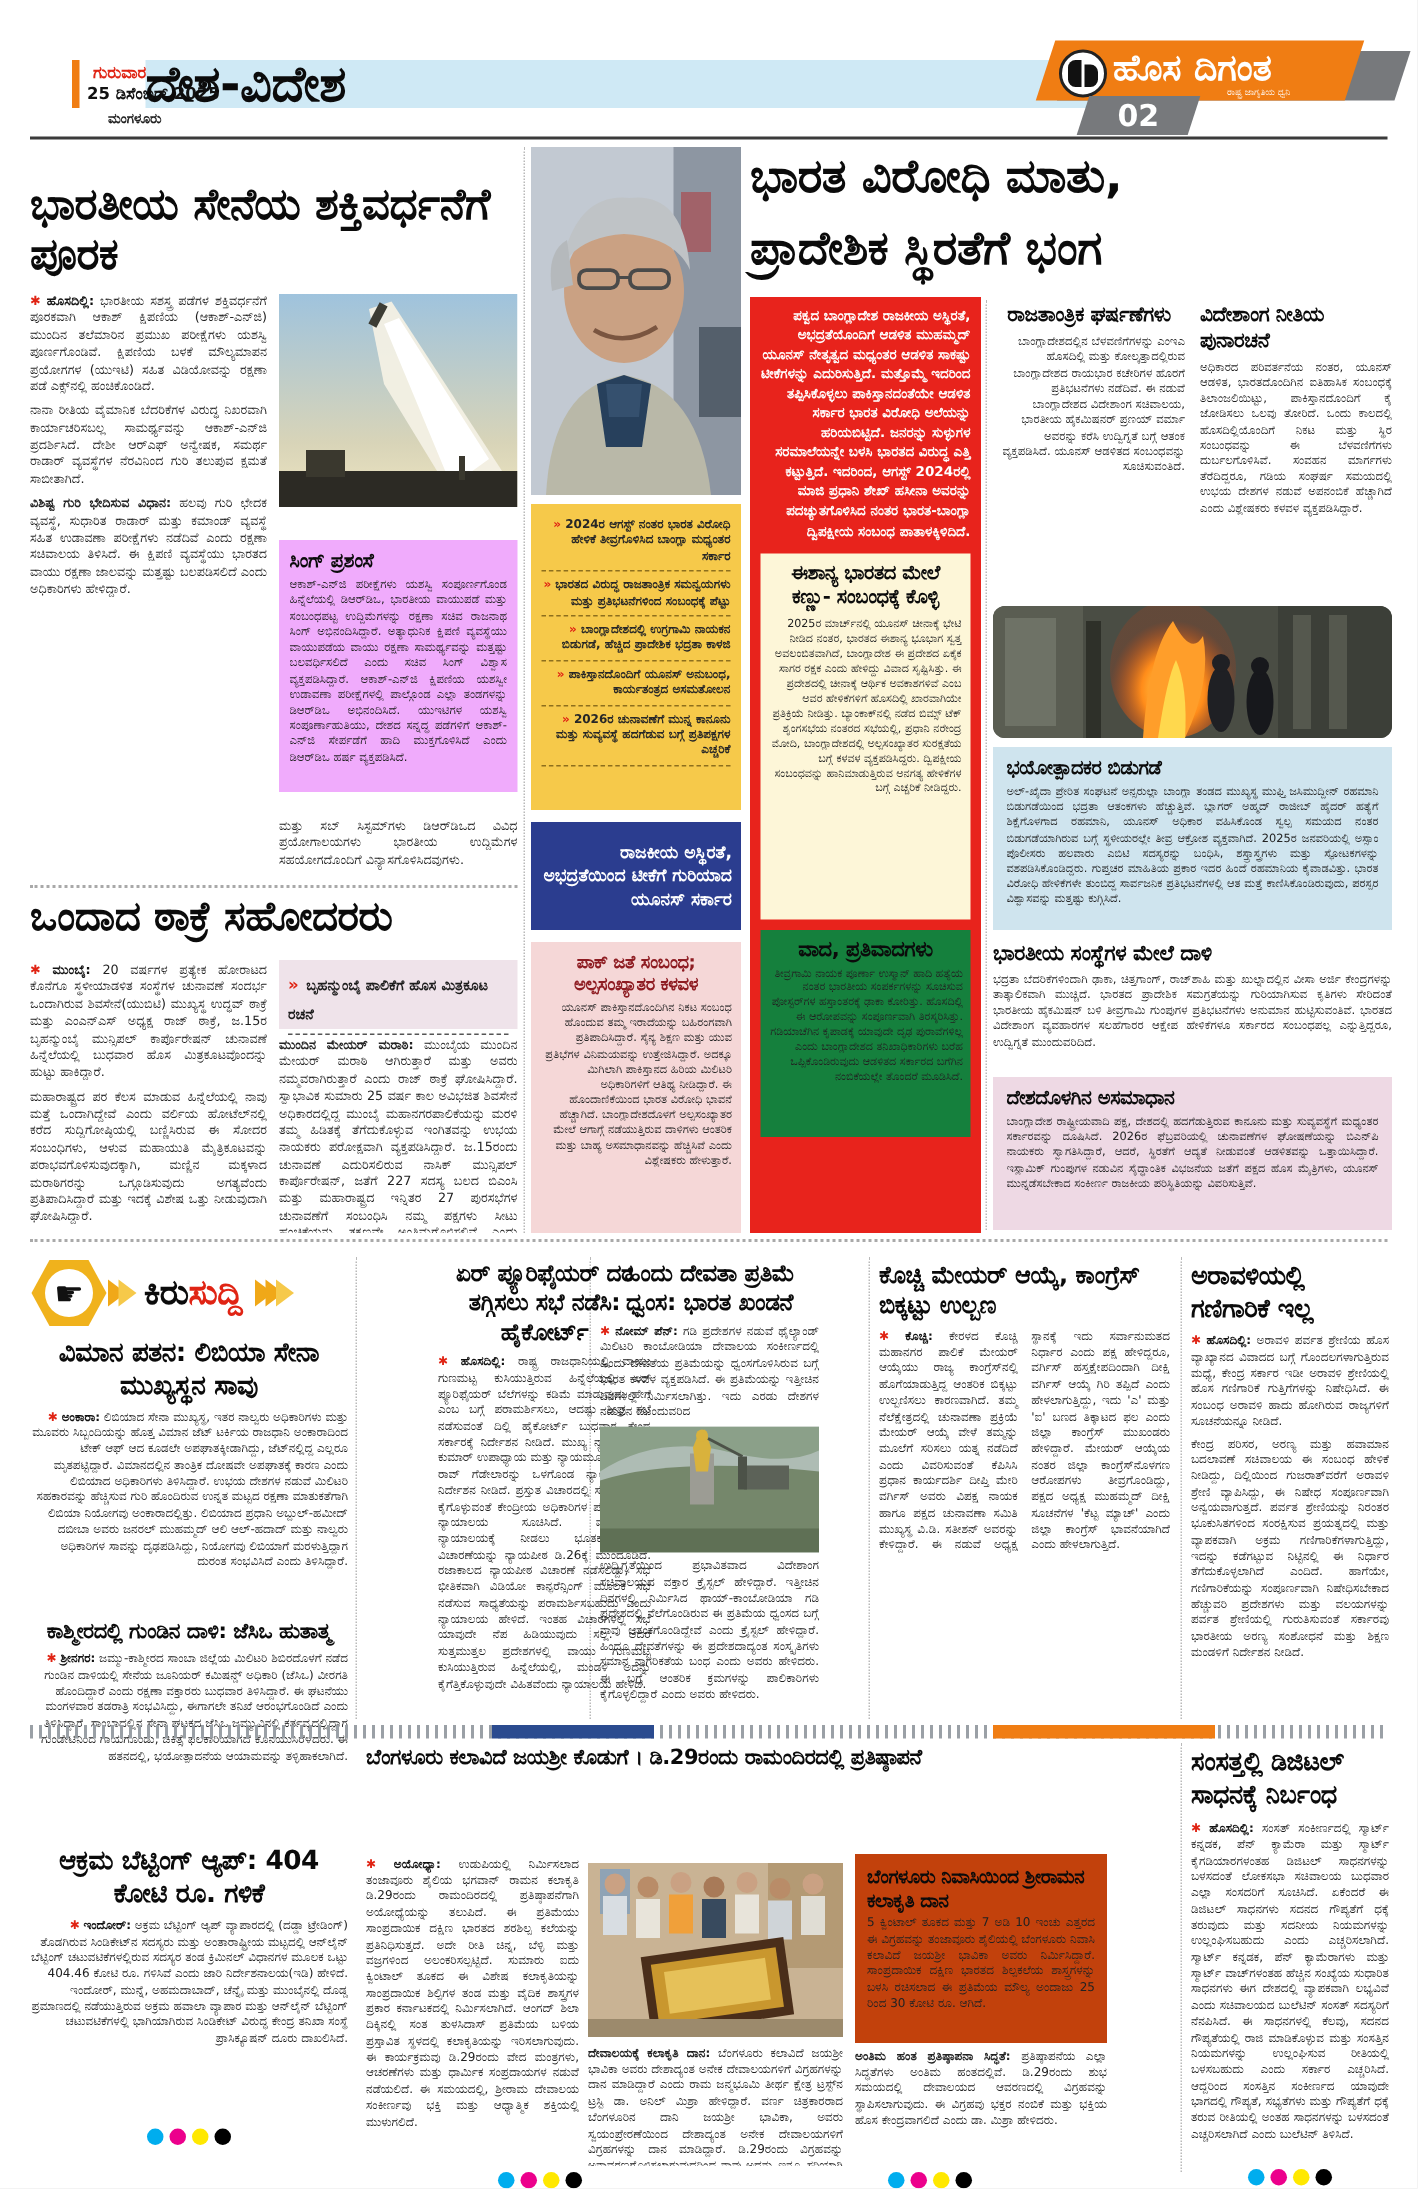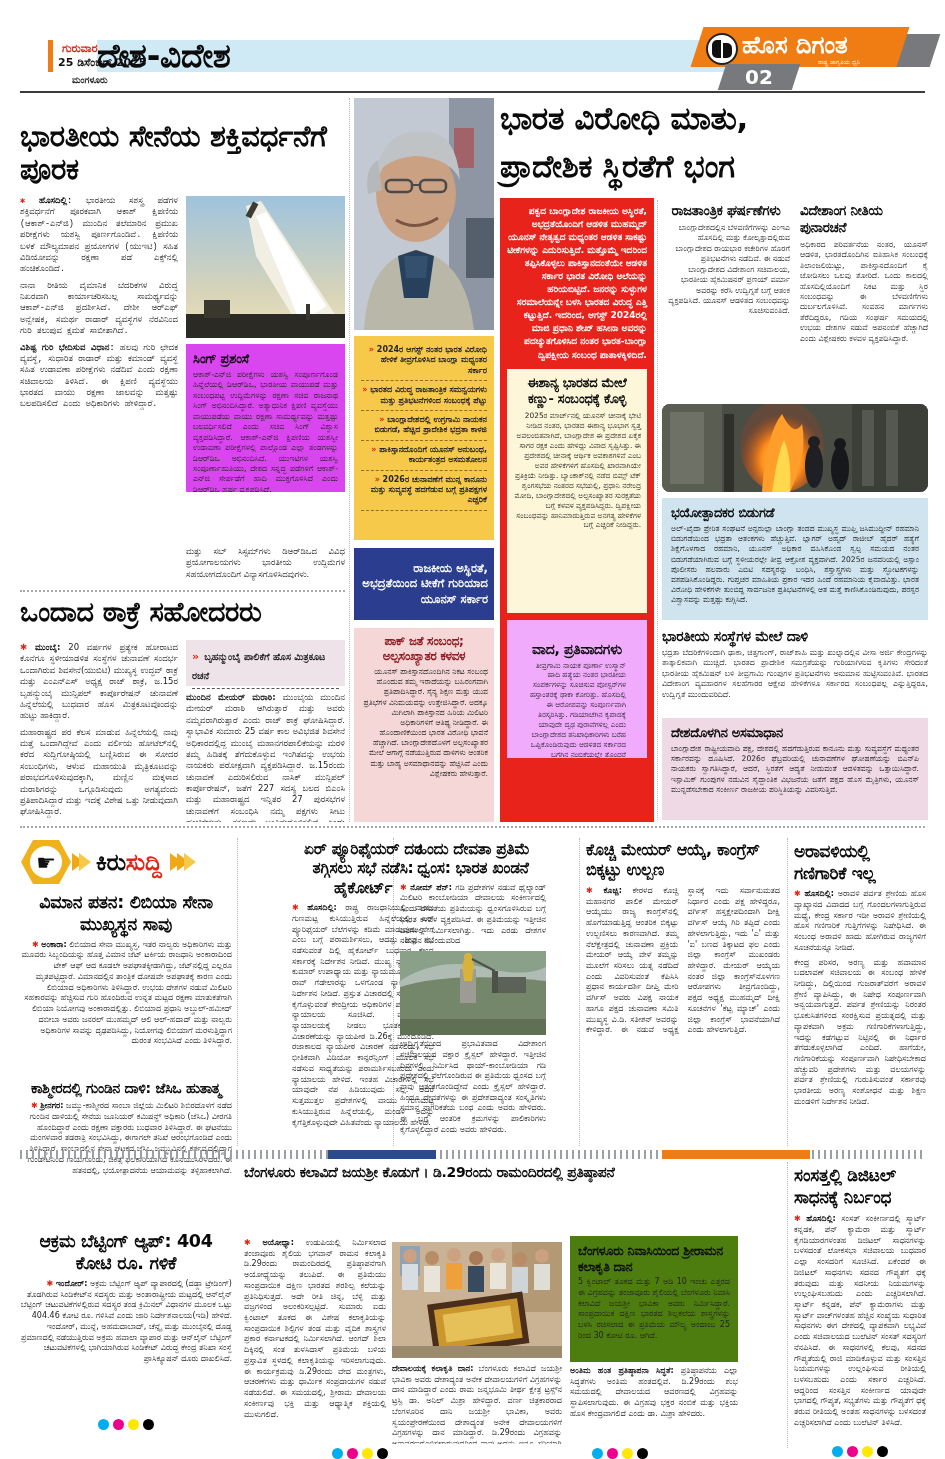--- a/index.html
+++ b/index.html
@@ -48,21 +48,21 @@
   </div>
   <div class="abs" style="left:742px;top:31px;font-size:24px;font-weight:bold;color:#fff;letter-spacing:0;">ಹೊಸ ದಿಗಂತ</div>
   <div class="abs" style="left:818px;top:58px;font-size:6px;color:#fff;">ರಾಷ್ಟ್ರ ಜಾಗೃತಿಯ ಧ್ವನಿ</div>
   <div class="abs skew" style="left:722px;top:64px;width:74px;height:26px;background:#77797c;display:flex;align-items:center;justify-content:center;">
     <span style="font-size:20px;font-weight:bold;color:#fff;transform:skewX(18deg);">02</span>
   </div>
   <div class="abs" style="left:20px;top:91px;width:905px;height:2px;background:#3b3b3b;"></div>
 
   <div class="abs hl" style="left:20px;top:120px;width:330px;font-size:29px;line-height:1.15;">ಭಾರತೀಯ ಸೇನೆಯ ಶಕ್ತಿವರ್ಧನೆಗೆ ಪೂರಕ</div>
 
-  <div class="abs body" style="left:20px;top:196px;width:158px;height:392px;overflow:hidden;font-family:Liberation Mono, monospace;">
+  <div class="abs body" style="left:20px;top:196px;width:158px;height:392px;overflow:hidden;">
     <p><span class="star">✱</span> <b class="dl">ಹೊಸದಿಲ್ಲಿ:</b> <span>ಭಾರತೀಯ ಸಶಸ್ತ್ರ ಪಡೆಗಳ ಶಕ್ತಿವರ್ಧನೆಗೆ ಪೂರಕವಾಗಿ ಆಕಾಶ್ ಕ್ಷಿಪಣಿಯ (ಆಕಾಶ್-ಎನ್‌ಜಿ) ಮುಂದಿನ ತಲೆಮಾರಿನ ಪ್ರಮುಖ ಪರೀಕ್ಷೆಗಳು ಯಶಸ್ವಿ ಪೂರ್ಣಗೊಂಡಿವೆ. ಕ್ಷಿಪಣಿಯ ಬಳಕೆ ಮೌಲ್ಯಮಾಪನ ಪ್ರಯೋಗಗಳ (ಯುಇಟಿ) ಸಹಿತ ವಿಡಿಯೋವನ್ನು ರಕ್ಷಣಾ ಪಡೆ ಎಕ್ಸ್‌ನಲ್ಲಿ ಹಂಚಿಕೊಂಡಿದೆ.</span></p>
     <p>ನಾನಾ ರೀತಿಯ ವೈಮಾನಿಕ ಬೆದರಿಕೆಗಳ ವಿರುದ್ಧ ನಿಖರವಾಗಿ ಕಾರ್ಯಾಚರಿಸಬಲ್ಲ ಸಾಮರ್ಥ್ಯವನ್ನು ಆಕಾಶ್-ಎನ್‌ಜಿ ಪ್ರದರ್ಶಿಸಿದೆ. ದೇಶೀ ಆರ್‌ಎಫ್ ಅನ್ವೇಷಕ, ಸಮರ್ಥ ರಾಡಾರ್ ವ್ಯವಸ್ಥೆಗಳ ನೆರವಿನಿಂದ ಗುರಿ ತಲುಪುವ ಕ್ಷಮತೆ ಸಾಬೀತಾಗಿದೆ.</p>
     <p><b>ವಿಶಿಷ್ಟ ಗುರಿ ಭೇದಿಸುವ ವಿಧಾನ:</b> <span>ಹಲವು ಗುರಿ ಛೇದಕ ವ್ಯವಸ್ಥೆ, ಸುಧಾರಿತ ರಾಡಾರ್ ಮತ್ತು ಕಮಾಂಡ್ ವ್ಯವಸ್ಥೆ ಸಹಿತ ಉಡಾವಣಾ ಪರೀಕ್ಷೆಗಳು ನಡೆದಿವೆ ಎಂದು ರಕ್ಷಣಾ ಸಚಿವಾಲಯ ತಿಳಿಸಿದೆ. ಈ ಕ್ಷಿಪಣಿ ವ್ಯವಸ್ಥೆಯು ಭಾರತದ ವಾಯು ರಕ್ಷಣಾ ಜಾಲವನ್ನು ಮತ್ತಷ್ಟು ಬಲಪಡಿಸಲಿದೆ ಎಂದು ಅಧಿಕಾರಿಗಳು ಹೇಳಿದ್ದಾರೆ.</span></p>
   </div>
 
   <div class="abs" style="left:186px;top:196px;width:159px;height:142px;">
     <svg width="100%" height="100%" viewBox="0 0 159 142" preserveAspectRatio="none">
       <defs>
           <linearGradient id="sky" x1="0" y1="0" x2="0" y2="1">
         <stop offset="0" stop-color="#9fc3dd"></stop>
@@ -73,21 +73,21 @@
       <rect width="159" height="142" fill="url(#sky)"></rect>
       <path d="M60 10 L75 5 L150 120 L120 142 L70 60 Z" fill="#f3f0e4" opacity="0.95"></path>
       <path d="M70 20 L80 16 L140 110 L115 128 Z" fill="#ffffff"></path>
       <rect x="63" y="6" width="6" height="16" transform="rotate(28 66 14)" fill="#3c3c34"></rect>
       <rect x="0" y="118" width="159" height="24" fill="#2c2a24"></rect>
       <rect x="18" y="104" width="26" height="18" fill="#3a382e"></rect>
       <rect x="120" y="108" width="4" height="16" fill="#3a382e"></rect>
     </svg>
   </div>
 
-  <div class="abs box" style="left:186px;top:344px;width:159px;height:148px;background:#d946ef;padding:7px;overflow:hidden;">
+  <div class="abs box" style="left:186px;top:360px;width:159px;height:168px;background:#f0abfc;padding:7px;overflow:hidden;">
     <div class="hl" style="font-size:13px;margin-bottom:3px;">ಸಿಂಗ್ ಪ್ರಶಂಸೆ</div>
     <div class="body" style="font-size:7.8px;">ಆಕಾಶ್-ಎನ್‌ಜಿ ಪರೀಕ್ಷೆಗಳು ಯಶಸ್ವಿ ಸಂಪೂರ್ಣಗೊಂಡ ಹಿನ್ನೆಲೆಯಲ್ಲಿ ಡಿಆರ್‌ಡಿಒ, ಭಾರತೀಯ ವಾಯುಪಡೆ ಮತ್ತು ಸಂಬಂಧಪಟ್ಟ ಉದ್ದಿಮೆಗಳನ್ನು ರಕ್ಷಣಾ ಸಚಿವ ರಾಜನಾಥ ಸಿಂಗ್ ಅಭಿನಂದಿಸಿದ್ದಾರೆ. ಅತ್ಯಾಧುನಿಕ ಕ್ಷಿಪಣಿ ವ್ಯವಸ್ಥೆಯು ವಾಯುಪಡೆಯ ವಾಯು ರಕ್ಷಣಾ ಸಾಮರ್ಥ್ಯವನ್ನು ಮತ್ತಷ್ಟು ಬಲವರ್ಧಿಸಲಿದೆ ಎಂದು ಸಚಿವ ಸಿಂಗ್ ವಿಶ್ವಾಸ ವ್ಯಕ್ತಪಡಿಸಿದ್ದಾರೆ. ಆಕಾಶ್-ಎನ್‌ಜಿ ಕ್ಷಿಪಣಿಯ ಯಶಸ್ವೀ ಉಡಾವಣಾ ಪರೀಕ್ಷೆಗಳಲ್ಲಿ ಪಾಲ್ಗೊಂಡ ಎಲ್ಲಾ ತಂಡಗಳನ್ನು ಡಿಆರ್‌ಡಿಒ ಅಭಿನಂದಿಸಿದೆ. ಯುಇಟಿಗಳ ಯಶಸ್ವಿ ಸಂಪೂರ್ಣಾಹುತಿಯು, ದೇಶದ ಸನ್ನದ್ಧ ಪಡೆಗಳಿಗೆ ಆಕಾಶ್-ಎನ್‌ಜಿ ಸೇರ್ಪಡೆಗೆ ಹಾದಿ ಮುಕ್ತಗೊಳಿಸಿದೆ ಎಂದು ಡಿಆರ್‌ಡಿಒ ಹರ್ಷ ವ್ಯಕ್ತಪಡಿಸಿದೆ.</div>
   </div>
   <div class="abs body" style="left:186px;top:546px;width:159px;height:42px;overflow:hidden;">ಮತ್ತು ಸಬ್ ಸಿಸ್ಟಮ್‌ಗಳು ಡಿಆರ್‌ಡಿಒದ ವಿವಿಧ ಪ್ರಯೋಗಾಲಯಗಳು ಭಾರತೀಯ ಉದ್ದಿಮೆಗಳ ಸಹಯೋಗದೊಂದಿಗೆ ವಿನ್ಯಾಸಗೊಳಿಸಿದವುಗಳು.</div>
 
   <div class="abs hdot" style="left:20px;top:590px;width:325px;"></div>
 
   <div class="abs hl" style="left:20px;top:596px;width:330px;font-size:27px;">ಒಂದಾದ ಠಾಕ್ರೆ ಸಹೋದರರು</div>
   <div class="abs body" style="left:20px;top:642px;width:158px;height:180px;overflow:hidden;">
     <p><span class="star">✱</span> <b class="dl">ಮುಂಬೈ:</b> <span>20 ವರ್ಷಗಳ ಪ್ರತ್ಯೇಕ ಹೋರಾಟದ ಕೊನೆಗೂ ಸ್ಥಳೀಯಾಡಳಿತ ಸಂಸ್ಥೆಗಳ ಚುನಾವಣೆ ಸಂದರ್ಭ ಒಂದಾಗಿರುವ ಶಿವಸೇನೆ(ಯುಬಿಟಿ) ಮುಖ್ಯಸ್ಥ ಉದ್ಧವ್ ಠಾಕ್ರೆ ಮತ್ತು ಎಂಎನ್‌ಎಸ್ ಅಧ್ಯಕ್ಷ ರಾಜ್ ಠಾಕ್ರೆ, ಜ.15ರ ಬೃಹನ್ಮುಂಬೈ ಮುನ್ಸಿಪಲ್ ಕಾರ್ಪೊರೇಷನ್ ಚುನಾವಣೆ ಹಿನ್ನೆಲೆಯಲ್ಲಿ ಬುಧವಾರ ಹೊಸ ಮಿತ್ರಕೂಟವೊಂದನ್ನು ಹುಟ್ಟು ಹಾಕಿದ್ದಾರೆ.</span></p>
@@ -144,21 +144,21 @@
     <div class="hl ctr" style="font-size:12px;color:#8e1c22;line-height:1.25;margin-bottom:3px;">ಪಾಕ್ ಜತೆ ಸಂಬಂಧ; ಅಲ್ಪಸಂಖ್ಯಾತರ ಕಳವಳ</div>
     <div class="body ra" style="font-size:7.6px;">ಯೂನಸ್ ಪಾಕಿಸ್ತಾನದೊಂದಿಗಿನ ನಿಕಟ ಸಂಬಂಧ ಹೊಂದುವ ತಮ್ಮ ಇರಾದೆಯನ್ನು ಬಹಿರಂಗವಾಗಿ ಪ್ರತಿಪಾದಿಸಿದ್ದಾರೆ. ಸೈನ್ಯ ಶಿಕ್ಷಣ ಮತ್ತು ಯುವ ಪ್ರತಿಭೆಗಳ ವಿನಿಮಯವನ್ನು ಉತ್ತೇಜಿಸಿದ್ದಾರೆ. ಅದಕ್ಕೂ ಮಿಗಿಲಾಗಿ ಪಾಕಿಸ್ತಾನದ ಹಿರಿಯ ಮಿಲಿಟರಿ ಅಧಿಕಾರಿಗಳಿಗೆ ಆತಿಥ್ಯ ನೀಡಿದ್ದಾರೆ. ಈ ಹೊಂದಾಣಿಕೆಯಿಂದ ಭಾರತ ವಿರೋಧಿ ಭಾವನೆ ಹೆಚ್ಚಾಗಿದೆ. ಬಾಂಗ್ಲಾದೇಶದೊಳಗೆ ಅಲ್ಪಸಂಖ್ಯಾತರ ಮೇಲೆ ಆಗಾಗ್ಗೆ ನಡೆಯುತ್ತಿರುವ ದಾಳಿಗಳು ಆಂತರಿಕ ಮತ್ತು ಬಾಹ್ಯ ಅಸಮಾಧಾನವನ್ನು ಹೆಚ್ಚಿಸಿವೆ ಎಂದು ವಿಶ್ಲೇಷಕರು ಹೇಳುತ್ತಾರೆ.</div>
   </div>
 
   <div class="abs box" style="left:500px;top:198px;width:154px;height:624px;background:#e8231c;padding:7px;overflow:hidden;">
     <div class="ra" style="color:#fff;font-weight:bold;font-size:9px;line-height:1.45;">ಪಕ್ವದ ಬಾಂಗ್ಲಾದೇಶ ರಾಜಕೀಯ ಅಸ್ಥಿರತೆ, ಅಭದ್ರತೆಯೊಂದಿಗೆ ಆಡಳಿತ ಮುಹಮ್ಮದ್ ಯೂನಸ್ ನೇತೃತ್ವದ ಮಧ್ಯಂತರ ಆಡಳಿತ ಸಾಕಷ್ಟು ಟೀಕೆಗಳನ್ನು ಎದುರಿಸುತ್ತಿದೆ. ಮತ್ತೊಮ್ಮೆ ಇದರಿಂದ ತಪ್ಪಿಸಿಕೊಳ್ಳಲು ಪಾಕಿಸ್ತಾನದಂತೆಯೇ ಆಡಳಿತ ಸರ್ಕಾರ ಭಾರತ ವಿರೋಧಿ ಅಲೆಯನ್ನು ಹರಿಯಬಿಟ್ಟಿದೆ. ಜನರನ್ನು ಸುಳ್ಳುಗಳ ಸರಮಾಲೆಯನ್ನೇ ಬಳಸಿ ಭಾರತದ ವಿರುದ್ಧ ಎತ್ತಿ ಕಟ್ಟುತ್ತಿದೆ. ಇದರಿಂದ, ಆಗಸ್ಟ್ 2024ರಲ್ಲಿ ಮಾಜಿ ಪ್ರಧಾನಿ ಶೇಖ್ ಹಸೀನಾ ಅವರನ್ನು ಪದಚ್ಯುತಗೊಳಿಸಿದ ನಂತರ ಭಾರತ-ಬಾಂಗ್ಲಾ ದ್ವಿಪಕ್ಷೀಯ ಸಂಬಂಧ ಪಾತಾಳಕ್ಕಿಳಿದಿದೆ.</div>
     <div class="box" style="background:#fdf6d8;margin-top:7px;padding:6px;height:244px;overflow:hidden;">
       <div class="hl ctr" style="font-size:13px;line-height:1.3;margin-bottom:3px;">ಈಶಾನ್ಯ ಭಾರತದ ಮೇಲೆ ಕಣ್ಣು- ಸಂಬಂಧಕ್ಕೆ ಕೊಳ್ಳಿ</div>
       <div class="body ra" style="font-size:7.4px;">2025ರ ಮಾರ್ಚ್‌ನಲ್ಲಿ ಯೂನಸ್ ಚೀನಾಕ್ಕೆ ಭೇಟಿ ನೀಡಿದ ನಂತರ, ಭಾರತದ ಈಶಾನ್ಯ ಭೂಭಾಗ ಸ್ವತ್ತ ಅವಲಂಬಿತವಾಗಿದೆ, ಬಾಂಗ್ಲಾದೇಶ ಈ ಪ್ರದೇಶದ ಏಕೈಕ ಸಾಗರ ರಕ್ಷಕ ಎಂದು ಹೇಳಿದ್ದು ವಿವಾದ ಸೃಷ್ಟಿಸಿತ್ತು. ಈ ಪ್ರದೇಶದಲ್ಲಿ ಚೀನಾಕ್ಕೆ ಆರ್ಥಿಕ ಅವಕಾಶಗಳಿವೆ ಎಂಬ ಅವರ ಹೇಳಿಕೆಗಳಿಗೆ ಹೊಸದಿಲ್ಲಿ ಖಾರವಾಗಿಯೇ ಪ್ರತಿಕ್ರಿಯೆ ನೀಡಿತ್ತು. ಬ್ಯಾಂಕಾಕ್‌ನಲ್ಲಿ ನಡೆದ ಬಿಮ್ಸ್ ಟೆಕ್ ಶೃಂಗಸಭೆಯ ನಂತರದ ಸಭೆಯಲ್ಲಿ, ಪ್ರಧಾನಿ ನರೇಂದ್ರ ಮೋದಿ, ಬಾಂಗ್ಲಾದೇಶದಲ್ಲಿ ಅಲ್ಪಸಂಖ್ಯಾತರ ಸುರಕ್ಷತೆಯ ಬಗ್ಗೆ ಕಳವಳ ವ್ಯಕ್ತಪಡಿಸಿದ್ದರು. ದ್ವಿಪಕ್ಷೀಯ ಸಂಬಂಧವನ್ನು ಹಾನಿಮಾಡುತ್ತಿರುವ ಅನಗತ್ಯ ಹೇಳಿಕೆಗಳ ಬಗ್ಗೆ ಎಚ್ಚರಿಕೆ ನೀಡಿದ್ದರು.</div>
     </div>
-    <div class="box" style="background:#f0abfc;margin-top:7px;padding:21px;height:138px;overflow:hidden;">
+    <div class="box" style="background:#15803d;margin-top:7px;padding:5px;height:138px;overflow:hidden;">
       <div class="hl ctr" style="font-size:14px;margin-bottom:3px;">ವಾದ, ಪ್ರತಿವಾದಗಳು</div>
       <div class="body ra" style="font-size:7.4px;">ತೀವ್ರಗಾಮಿ ನಾಯಕ ಪೂರ್ಣಾ ಉಸ್ಮಾನ್ ಹಾದಿ ಹತ್ಯೆಯ ನಂತರ ಭಾರತೀಯ ಸಂಪರ್ಕಗಳನ್ನು ಸೂಚಿಸುವ ಪೋಸ್ಟರ್‌ಗಳ ಹಸ್ತಾಂತರಕ್ಕೆ ಢಾಕಾ ಕೋರಿತ್ತು. ಹೊಸದಿಲ್ಲಿ ಈ ಆರೋಪವನ್ನು ಸಂಪೂರ್ಣವಾಗಿ ತಿರಸ್ಕರಿಸಿತ್ತು. ಗಡಿಯಾಚೆಗಿನ ಕೃಪಾಡಕ್ಕೆ ಯಾವುದೇ ದೃಢ ಪುರಾವೆಗಳಿಲ್ಲ ಎಂದು ಬಾಂಗ್ಲಾದೇಶದ ತನಿಖಾಧಿಕಾರಿಗಳು ಬರೆಹ ಒಪ್ಪಿಕೊಂಡಿರುವುದು ಆಡಳಿತದ ಸರ್ಕಾರದ ಬಗೆಗಿನ ನಂಬಿಕೆಯಲ್ಲೇ ತೊಂದರೆ ಮೂಡಿಸಿದೆ.</div>
     </div>
   </div>
 
   <div class="abs vrule" style="left:657px;top:200px;height:620px;"></div>
 
   <div class="abs" style="left:662px;top:202px;width:128px;height:198px;overflow:hidden;">
     <div class="hl ctr" style="font-size:13.5px;line-height:1.25;margin-bottom:4px;">ರಾಜತಾಂತ್ರಿಕ ಘರ್ಷಣೆಗಳು</div>
     <div class="body ra" style="font-size:7.8px;">ಬಾಂಗ್ಲಾದೇಶದಲ್ಲಿನ ಬೆಳವಣಿಗೆಗಳನ್ನು ಎಂಇಎ ಹೊಸದಿಲ್ಲಿ ಮತ್ತು ಕೋಲ್ಕತ್ತಾದಲ್ಲಿರುವ ಬಾಂಗ್ಲಾದೇಶದ ರಾಯಭಾರ ಕಚೇರಿಗಳ ಹೊರಗೆ ಪ್ರತಿಭಟನೆಗಳು ನಡೆದಿವೆ. ಈ ನಡುವೆ ಬಾಂಗ್ಲಾದೇಶದ ವಿದೇಶಾಂಗ ಸಚಿವಾಲಯ, ಭಾರತೀಯ ಹೈಕಮಿಷನರ್ ಪ್ರಣಯ್ ವರ್ಮಾ ಅವರನ್ನು ಕರೆಸಿ ಉದ್ವಿಗ್ನತೆ ಬಗ್ಗೆ ಆತಂಕ ವ್ಯಕ್ತಪಡಿಸಿದೆ. ಯೂನಸ್ ಆಡಳಿತದ ಸಂಬಂಧವನ್ನು ಸೂಚಿಸುವಂತಿದೆ.</div>
@@ -327,21 +327,21 @@
         <rect x="44" y="62" width="84" height="40" fill="#c9972e"></rect>
         <rect x="52" y="68" width="68" height="28" fill="#e6c159"></rect>
       </g>
       <rect x="0" y="104" width="170" height="12" fill="#9c8a6c"></rect>
     </svg>
   </div>
   <div class="abs body" style="left:392px;top:1364px;width:170px;height:80px;overflow:hidden;font-size:8px;">
     <b>ದೇವಾಲಯಕ್ಕೆ ಕಲಾಕೃತಿ ದಾನ:</b> <span>ಬೆಂಗಳೂರು ಕಲಾವಿದೆ ಜಯಶ್ರೀ ಭಾವಿಕಾ ಅವರು ದೇಶಾದ್ಯಂತ ಅನೇಕ ದೇವಾಲಯಗಳಿಗೆ ವಿಗ್ರಹಗಳನ್ನು ದಾನ ಮಾಡಿದ್ದಾರೆ ಎಂದು ರಾಮ ಜನ್ಮಭೂಮಿ ತೀರ್ಥ ಕ್ಷೇತ್ರ ಟ್ರಸ್ಟ್‌ನ ಟ್ರಸ್ಟಿ ಡಾ. ಅನಿಲ್ ಮಿಶ್ರಾ ಹೇಳಿದ್ದಾರೆ. ವರ್ಣ ಚಿತ್ರಕಾರರಾದ ಬೆಂಗಳೂರಿನ ದಾನಿ ಜಯಶ್ರೀ ಭಾವಿಕಾ, ಅವರು ಸ್ವಯಂಪ್ರೇರಣೆಯಿಂದ ದೇಶಾದ್ಯಂತ ಅನೇಕ ದೇವಾಲಯಗಳಿಗೆ ವಿಗ್ರಹಗಳನ್ನು ದಾನ ಮಾಡಿದ್ದಾರೆ. ಡಿ.29ರಂದು ವಿಗ್ರಹವನ್ನು ಅನಾವರಣಗೊಳಿಸಲಾಗುವುದರಿಂದ ನಾವು ಅದನ್ನು ಇನ್ನೂ ಸರಿಯಾಗಿ ನೋಡಿಲ್ಲ ಎಂದು ಮಿಶ್ರಾ ಸುದ್ದಿಗಾರರಿಗೆ ತಿಳಿಸಿದರು.</span>
   </div>
 
-  <div class="abs box" style="left:570px;top:1236px;width:168px;height:126px;background:#4d7c0f;padding:7px 8px;overflow:hidden;">
+  <div class="abs box" style="left:570px;top:1236px;width:168px;height:126px;background:#c2410c;padding:7px 8px;overflow:hidden;">
     <div class="hl" style="font-size:12.5px;line-height:1.25;margin-bottom:3px;">ಬೆಂಗಳೂರು ನಿವಾಸಿಯಿಂದ ಶ್ರೀರಾಮನ ಕಲಾಕೃತಿ ದಾನ</div>
     <div class="body" style="font-size:8px;">5 ಕ್ವಿಂಟಾಲ್ ತೂಕದ ಮತ್ತು 7 ಅಡಿ 10 ಇಂಚು ಎತ್ತರದ ಈ ವಿಗ್ರಹವನ್ನು ತಂಜಾವೂರು ಶೈಲಿಯಲ್ಲಿ ಬೆಂಗಳೂರು ನಿವಾಸಿ ಕಲಾವಿದೆ ಜಯಶ್ರೀ ಭಾವಿಕಾ ಅವರು ನಿರ್ಮಿಸಿದ್ದಾರೆ. ಸಾಂಪ್ರದಾಯಿಕ ದಕ್ಷಿಣ ಭಾರತದ ಶಿಲ್ಪಕಲೆಯ ಶಾಸ್ತ್ರಗಳನ್ನು ಬಳಸಿ ರಚಿಸಲಾದ ಈ ಪ್ರತಿಮೆಯ ಮೌಲ್ಯ ಅಂದಾಜು 25 ರಿಂದ 30 ಕೋಟಿ ರೂ. ಆಗಿದೆ.</div>
   </div>
   <div class="abs body" style="left:570px;top:1366px;width:168px;height:78px;overflow:hidden;font-size:8px;">
     <b>ಅಂತಿಮ ಹಂತ ಪ್ರತಿಷ್ಠಾಪನಾ ಸಿದ್ಧತೆ:</b> <span>ಪ್ರತಿಷ್ಠಾಪನೆಯ ಎಲ್ಲಾ ಸಿದ್ಧತೆಗಳು ಅಂತಿಮ ಹಂತದಲ್ಲಿವೆ. ಡಿ.29ರಂದು ಶುಭ ಸಮಯದಲ್ಲಿ ದೇವಾಲಯದ ಆವರಣದಲ್ಲಿ ವಿಗ್ರಹವನ್ನು ಸ್ಥಾಪಿಸಲಾಗುವುದು. ಈ ವಿಗ್ರಹವು ಭಕ್ತರ ನಂಬಿಕೆ ಮತ್ತು ಭಕ್ತಿಯ ಹೊಸ ಕೇಂದ್ರವಾಗಲಿದೆ ಎಂದು ಡಾ. ಮಿಶ್ರಾ ಹೇಳಿದರು.</span>
   </div>
 
   <div class="abs dots" style="left:330px;top:1444px;">
     <span class="d-c"></span><span class="d-m"></span><span class="d-y"></span><span class="d-k"></span>
   </div>

